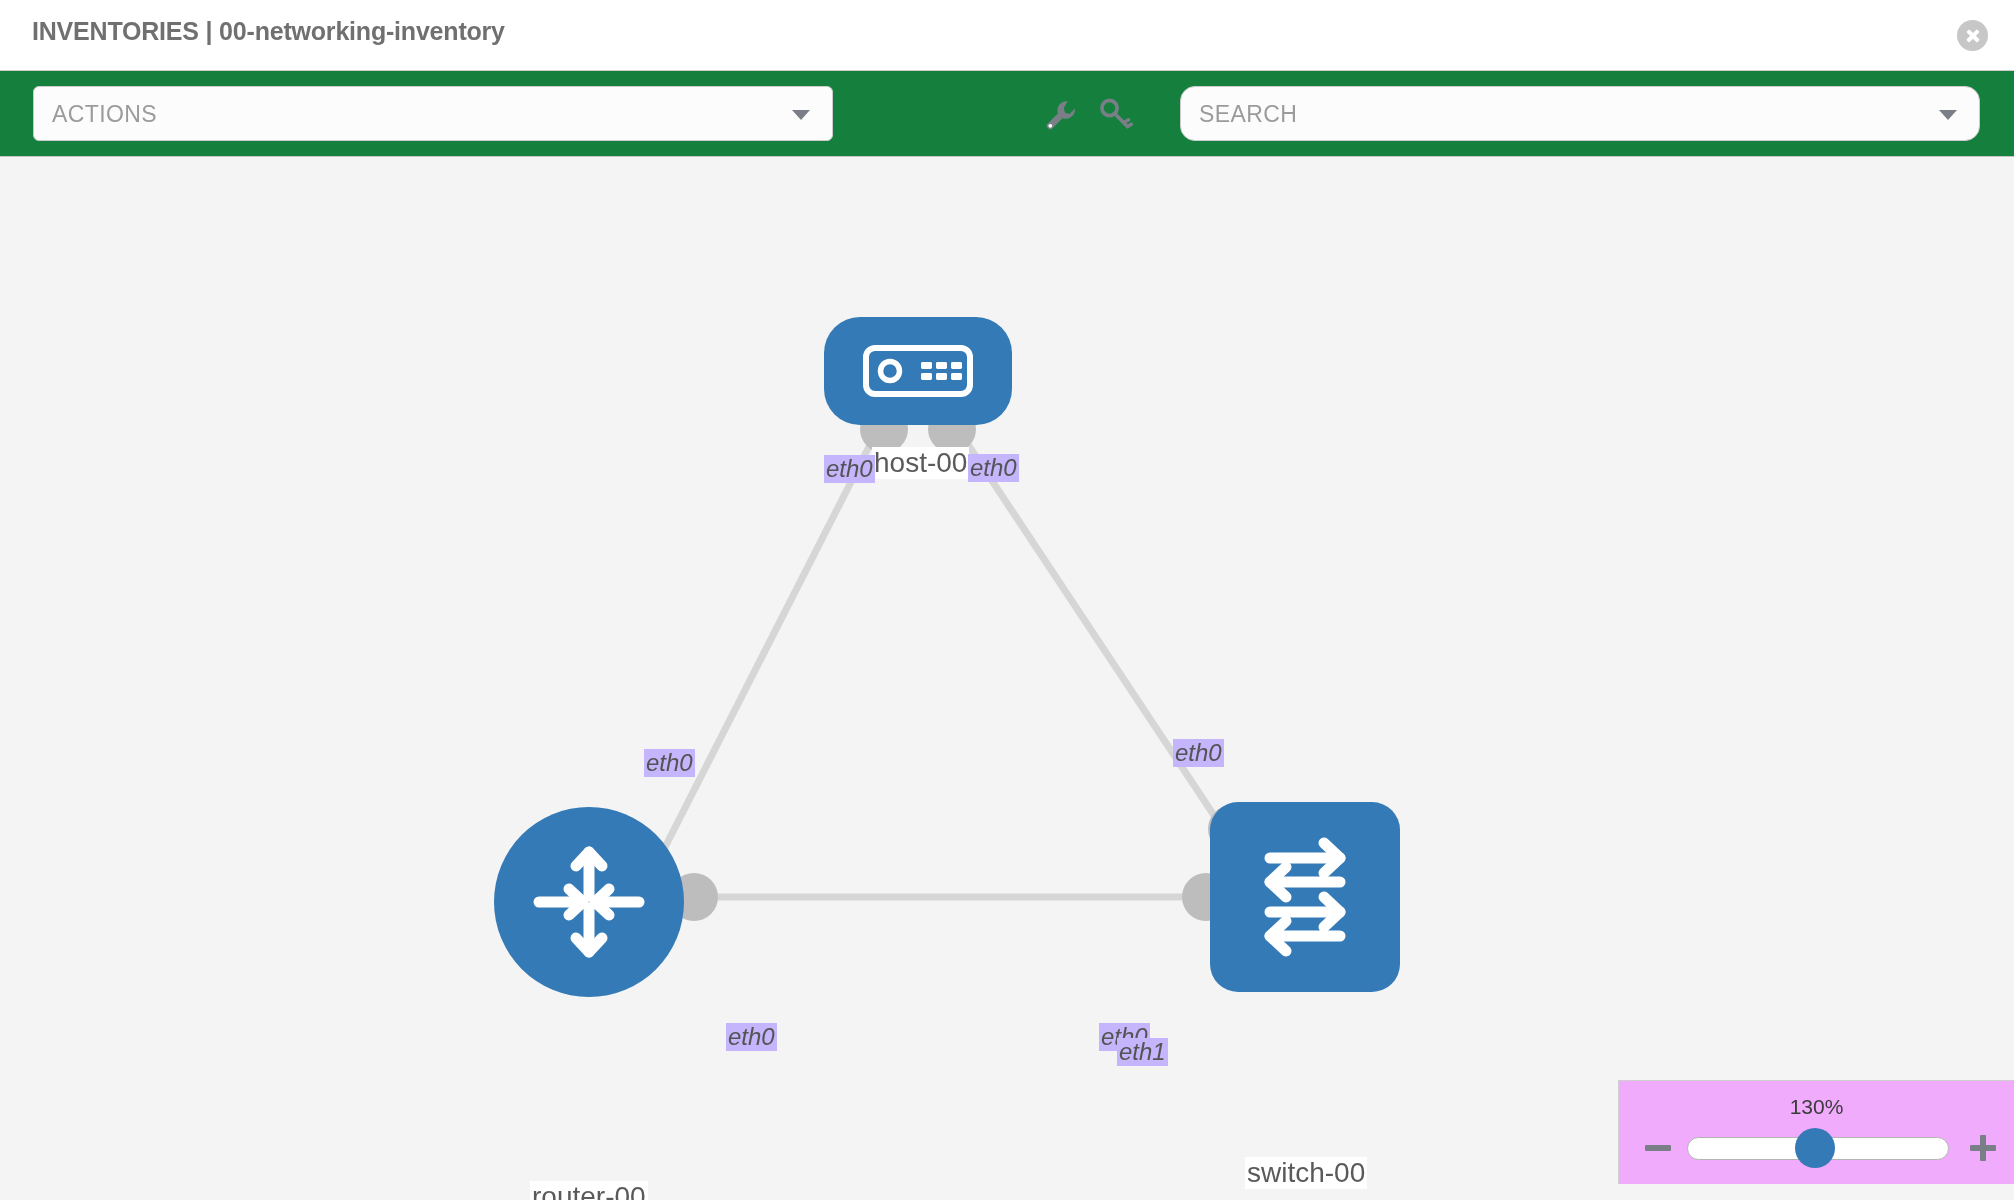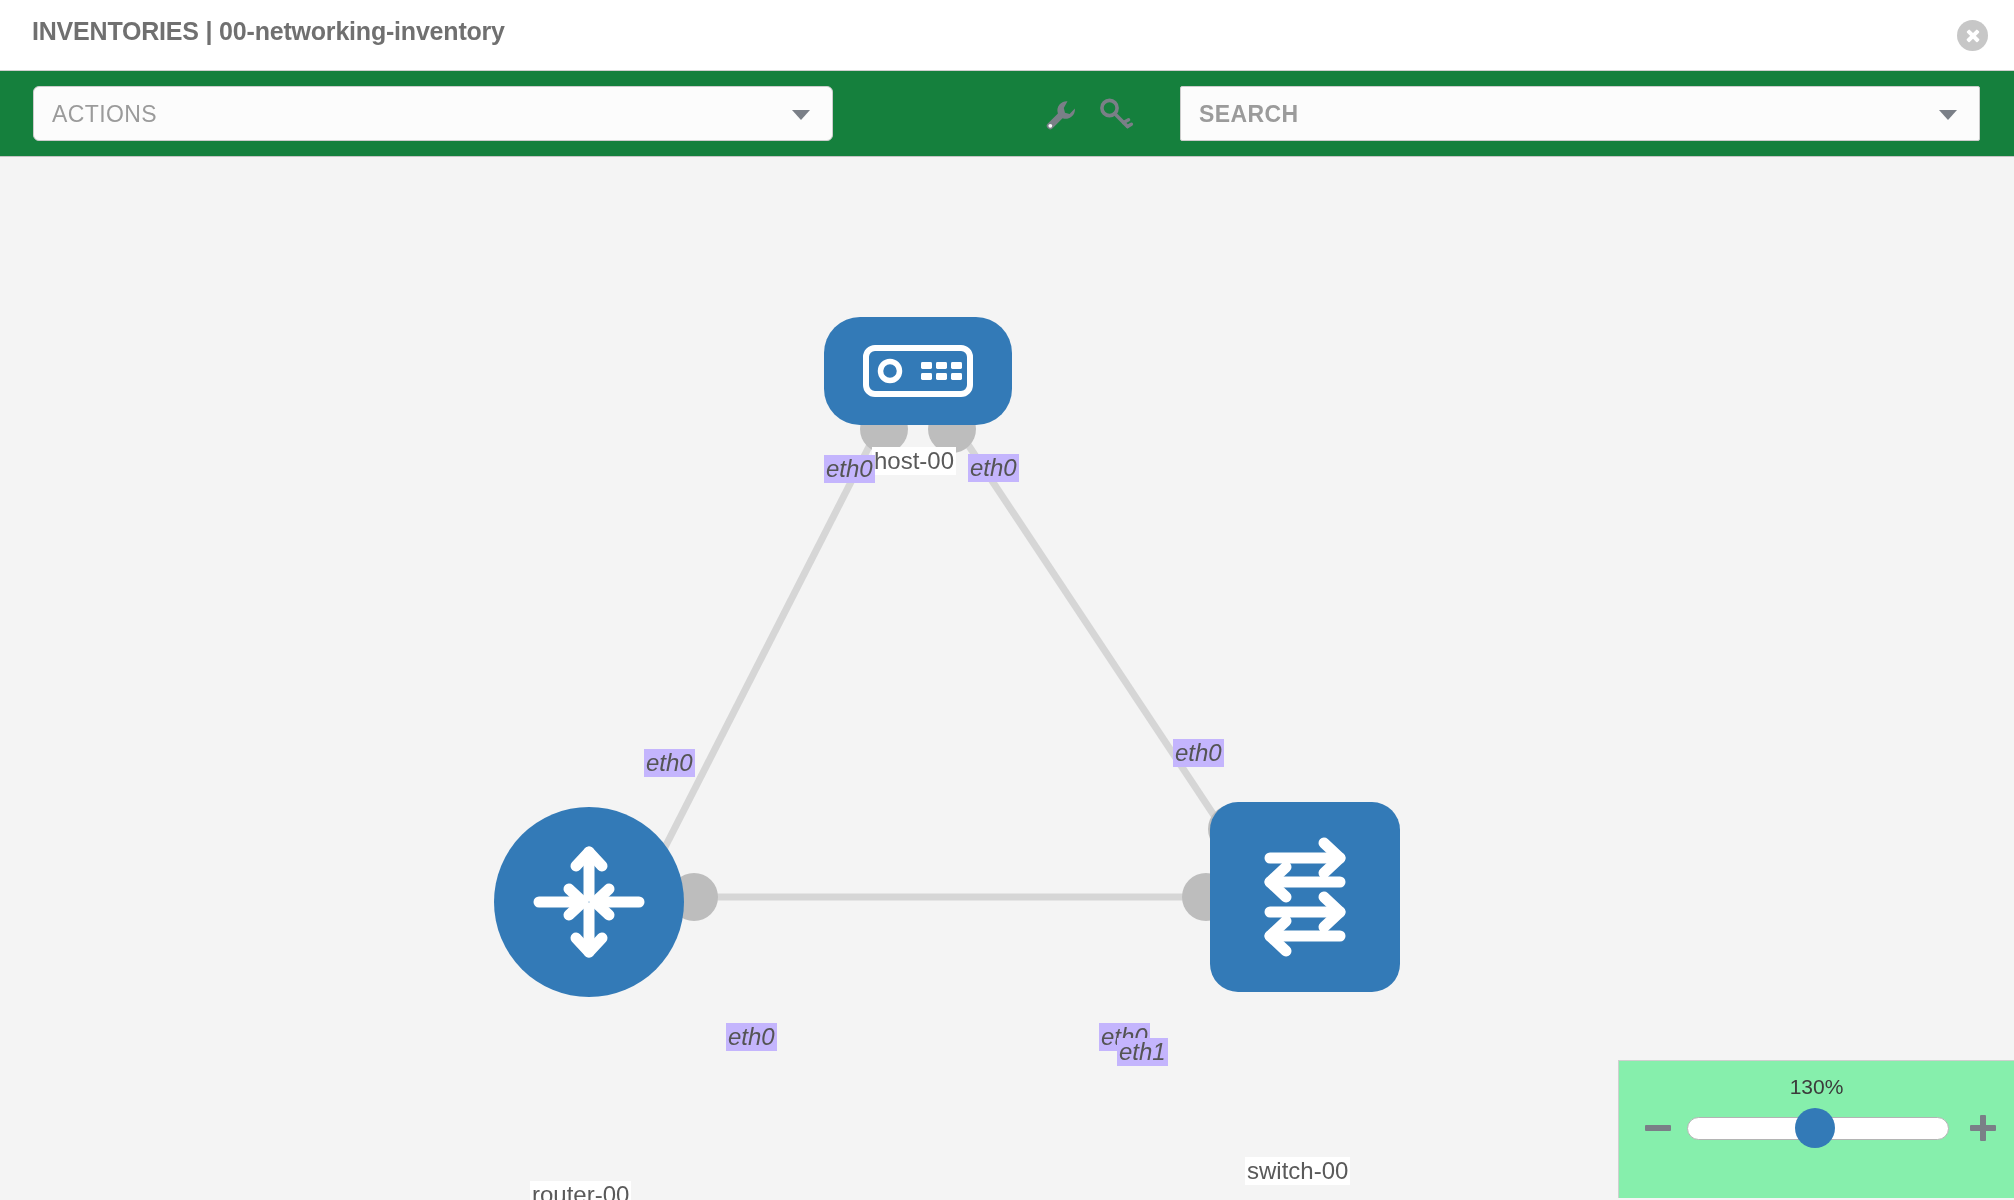--- a/index.html
+++ b/index.html
@@ -114,22 +114,21 @@
   #key-btn    { left: 1094px; }
 
   .search-box {
     position: absolute;
     left: 1180px;
     top: 15px;
     width: 800px;
     height: 55px;
     background: #fcfcfc;
     border: 1px solid #cccccc;
-    border-radius: 2px;
-    font-weight: bold;
+    border-radius: 15px;
   }
   .search-box .label {
     position: absolute;
     left: 18px;
     top: 14px;
     font-size: 23px;
     color: #9b9b9b;
     letter-spacing: 0.4px;
   }
 
@@ -170,21 +169,21 @@
     border-radius: 50%;
   }
   #node-switch {
     left: 1210px; top: 645px;
     width: 190px; height: 190px;
     border-radius: 28px;
   }
 
   .node-label {
     position: absolute;
-    font-size: 24px;
+    font-size: 28px;
     color: #5a5a5a;
     background: #ffffff;
     white-space: nowrap;
     padding: 0 2px;
   }
   #label-host   { left: 872px; top: 290px; }
   #label-router { left: 530px; top: 1000px; margin-top: 24px; }
   #label-switch { left: 1245px; top: 1000px; }
 
   .link-label {
@@ -201,24 +200,24 @@
   #ll-router-up   { left: 644px; top: 592px; }
   #ll-switch-up   { left: 1173px; top: 582px; }
   #ll-router-side { left: 726px; top: 866px; }
   #ll-switch-a    { left: 1099px; top: 866px; }
   #ll-switch-b    { left: 1117px; top: 881px; }
 
   
   .zoom-panel {
     position: absolute;
     right: 0;
-    bottom: 2px;
+    bottom: 16px;
     width: 396px;
-    height: 138px;
-    background: #86efac;
+    height: 104px;
+    background: #f0abfc;
     border-top: 1px solid #cfcfcf;
     border-left: 1px solid #cfcfcf;
   }
   .zoom-value {
     position: absolute;
     top: 14px;
     left: 0; right: 0;
     text-align: center;
     font-size: 21px;
     color: #3b3b3b;

